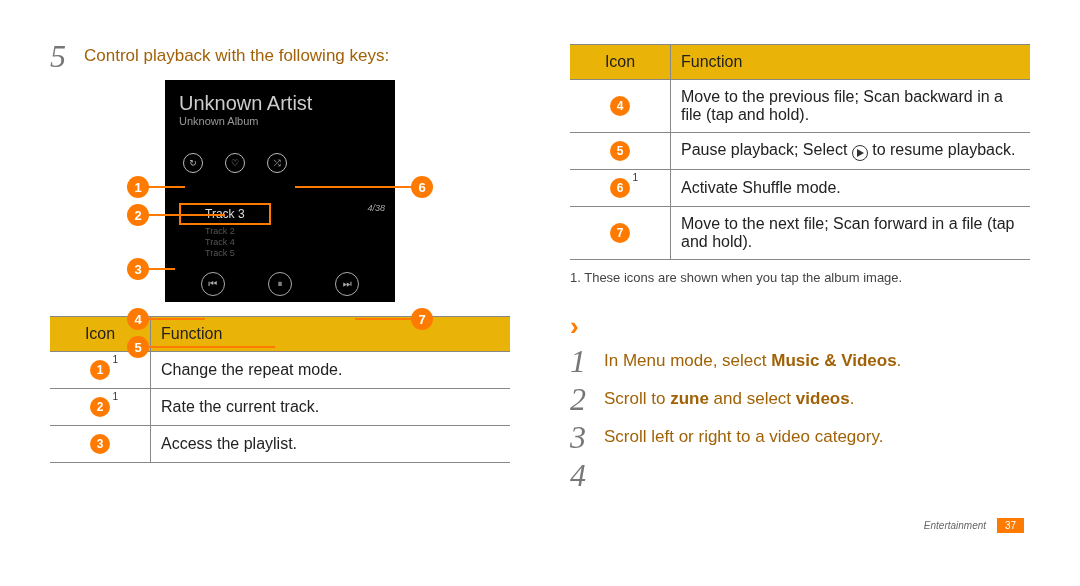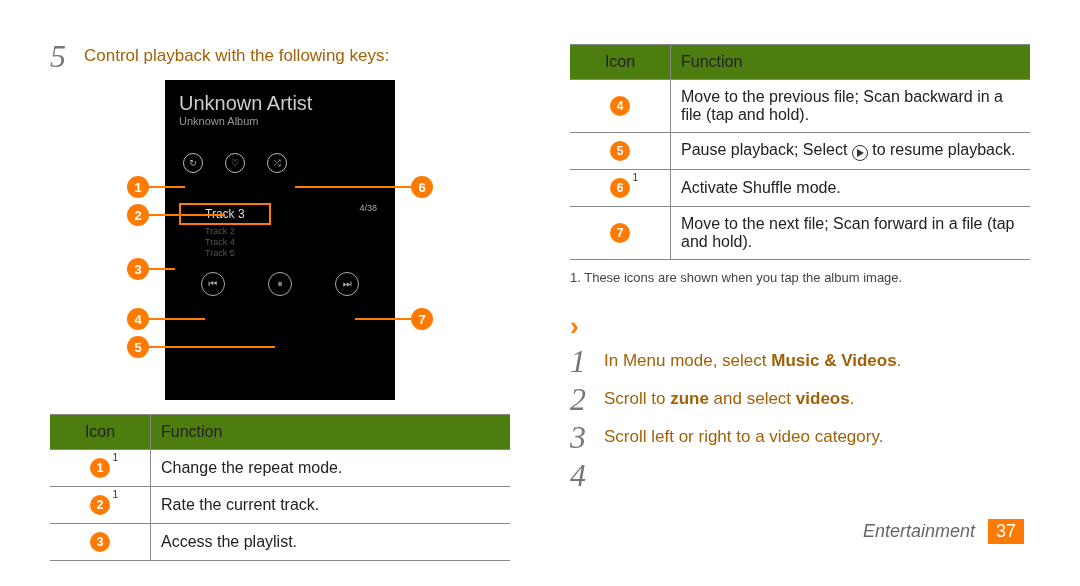--- a/index.html
+++ b/index.html
@@ -47,21 +47,21 @@
 
   
   .phone-wrap {
     display:flex;
     justify-content:center;
     margin: 8px 0 14px 0;
   }
   .phone {
     position: relative;
     width: 230px;
-    height: 320px;
+    height: 222px;
     background: #000;
     color: #fff;
     padding: 12px 14px 10px 14px;
     box-sizing: border-box;
   }
   .artist { font-size: 20px; color:#ccc; font-weight:300; }
   .album  { font-size: 11px; color:#999; margin-top:0; }
 
   .iconbar { display:flex; gap:22px; margin-top:26px; margin-left:4px; }
   .mini-icon {
@@ -70,21 +70,21 @@
     font-size:9px; color:#bbb;
     position:relative;
   }
 
   .tracklist { margin-top:30px; font-size:9px; color:#555; }
   .tracklist .cur {
     border:2px solid #ff7a00; padding:2px 24px;
     color:#ddd; font-size:12px; display:inline-block;
   }
   .tracklist .other { padding-left:6px; margin-top:1px;margin-left:20px; }
-  .tracklist .cnt { position:absolute; right:18px; color:#aaa; font-size:9px; }
+  .tracklist .cnt { position:absolute; right:10px; color:#aaa; font-size:9px;font-style:italic; }
 
   .transport { display:flex; justify-content:space-around; margin-top:14px; }
   .t-btn {
     width:22px; height:22px; border:1.5px solid #aaa; border-radius:50%;
     display:flex; align-items:center; justify-content:center; color:#aaa;
     font-size:10px;
   }
 
   
   .co {
@@ -106,21 +106,21 @@
     font-size:16px;
     margin-top:4px;
   }
   table.func th, table.func td {
     border-top: 1px solid #888;
     border-bottom: 1px solid #888;
     padding: 8px 10px;
     text-align: left;
     vertical-align: middle;
   }
-  table.func th { background:#4d7c0f; font-weight:400; }
+  table.func th { background:#eab308; font-weight:400; }
   table.func th:first-child, table.func td:first-child {
     width: 80px; text-align:center; border-right:1px solid #888;
   }
   .num-badge {
     display:inline-flex; width:20px; height:20px; border-radius:50%;
     background:#ff7a00; color:#fff; align-items:center; justify-content:center;
     font-size:12px; font-weight:700;
     position:relative;
   }
   .num-badge .sup {
@@ -133,22 +133,22 @@
   
   .subhead {
     display:flex; align-items:center; gap:10px;
     margin-top:28px; margin-bottom:6px;
   }
   .subhead .chev { color:#ff7a00; font-size:26px; font-weight:700; line-height:1; }
   .subhead .txt { font-size:26px; font-weight:700; }
 
   
   .footer {
-    position:absolute; bottom:12px; right:6px;
-    font-size:18px; color:#666;
+    position:absolute; bottom:23px; right:6px;
+    font-size:10px; color:#666;
   }
   .footer .pg {
     display:inline-block; background:#ff7a00; color:#fff;
     padding:2px 8px; margin-left:8px; font-style:normal;
   }
   .footer .cat { font-style:italic; }
 
   .play-inline {
     display:inline-flex; width:14px; height:14px; border:1.2px solid #333;
     border-radius:50%; align-items:center; justify-content:center;

